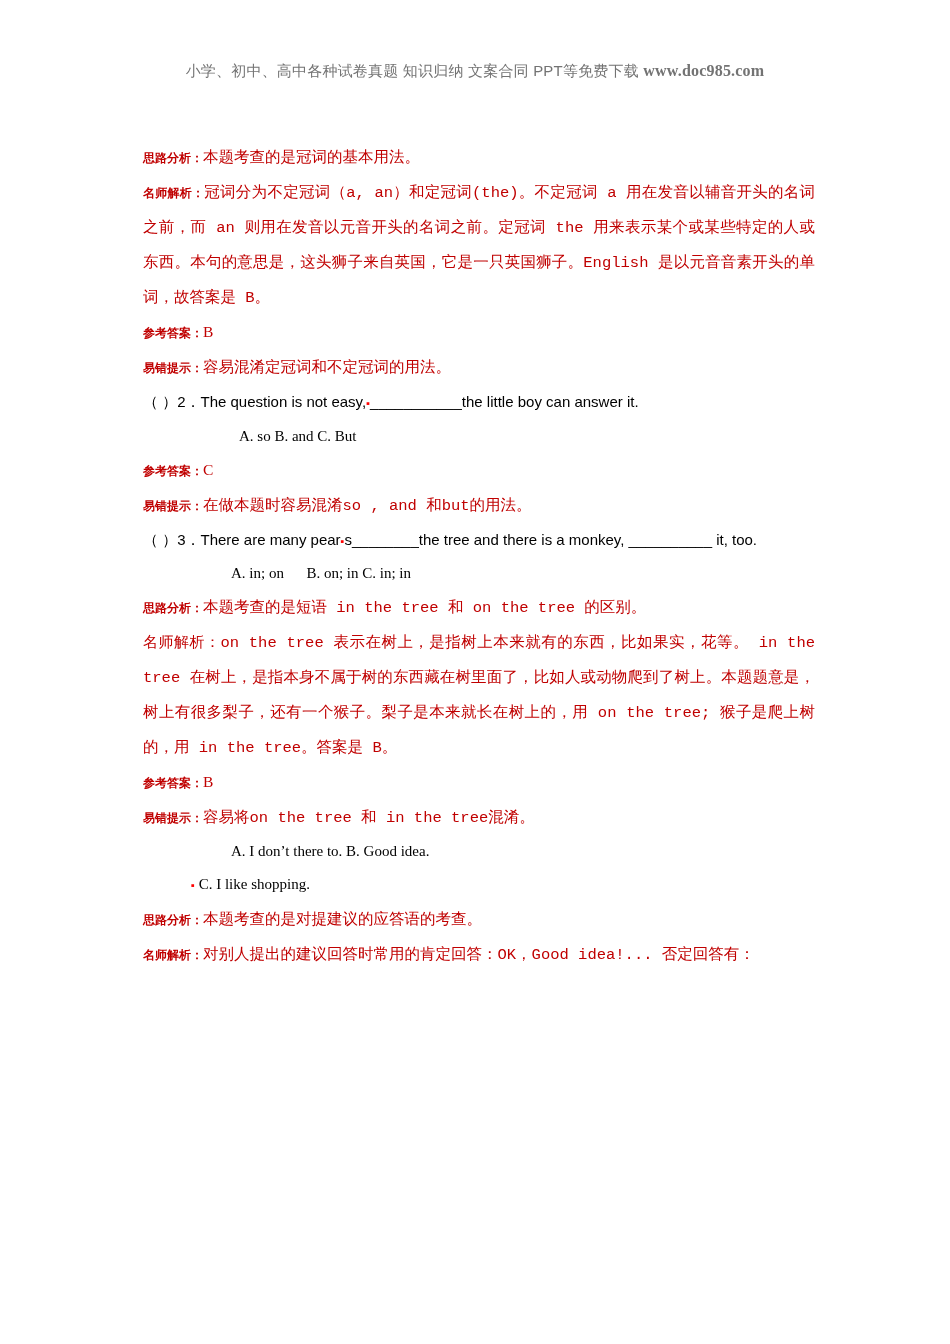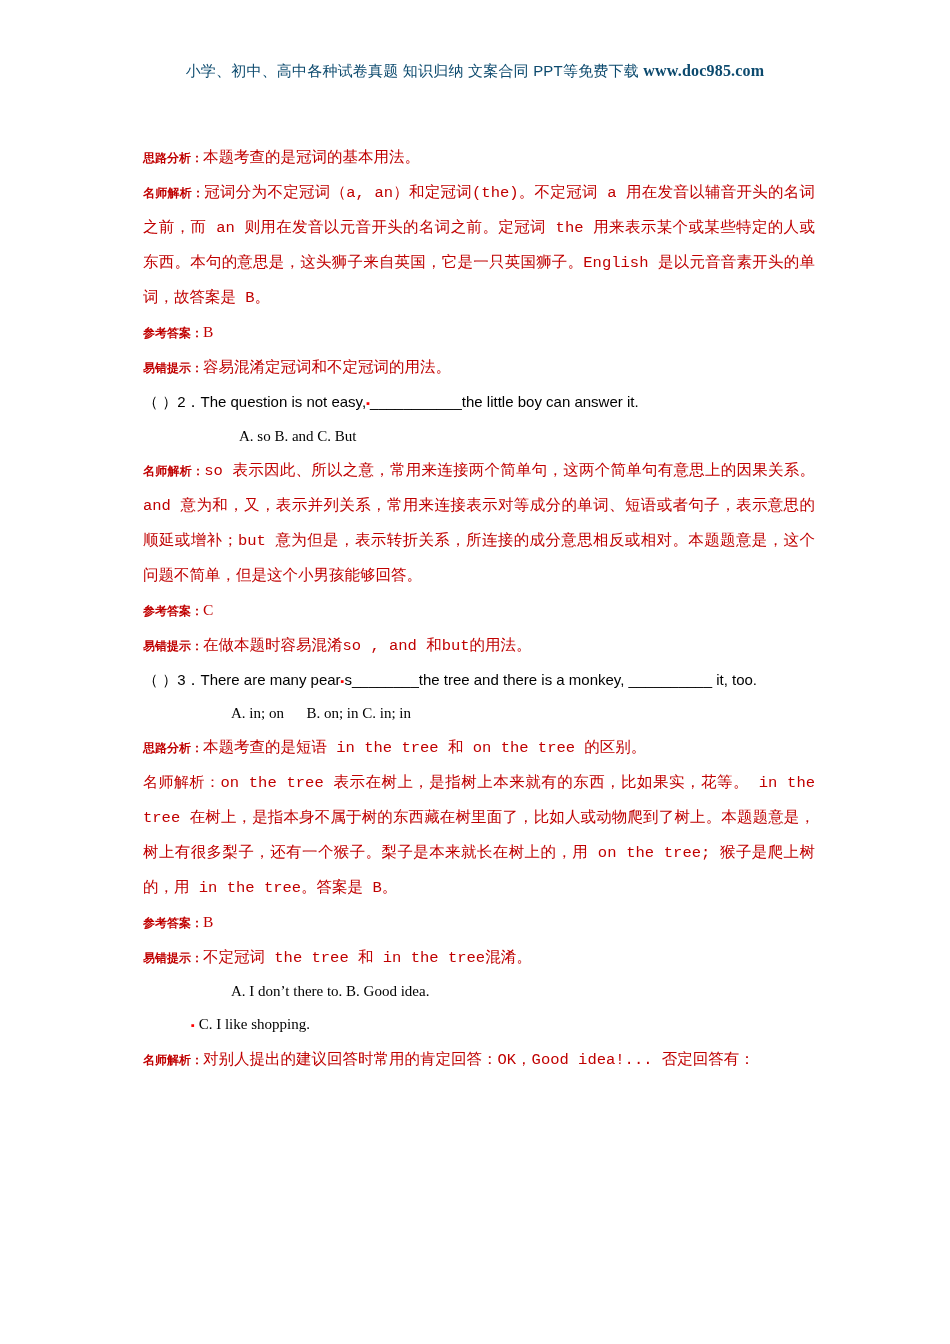--- a/index.html
+++ b/index.html
@@ -22,21 +22,21 @@
     padding: 0;
   }
   .header-ad {
     position: absolute;
     top: 62px;
     left: 0;
     width: 950px;
     text-align: center;
     font-family: "Liberation Sans", sans-serif;
     font-size: 15px;
-    color: #0c4a6e;
+    color: #737373;
     letter-spacing: 0.2px;
     white-space: nowrap;
   }
   .header-ad .url {
     font-family: "Liberation Serif", serif;
     font-weight: bold;
     font-size: 16px;
   }
   .content {
     position: absolute;
@@ -126,23 +126,20 @@
       <span class="lbl">参考答案：</span><span class="answer-val">B</span>
     </p>
     <p class="line">
       <span class="lbl">易错提示：</span><span class="body-red">容易混淆定冠词和不定冠词的用法。</span>
     </p>
 
     <p class="q-line">
       <span>（  ）2．</span><span>The question is not easy,</span><span class="reddot">▪</span><span>___________the little boy can answer it.</span>
     </p>
     <p class="opts">A. so    B. and   C. But</p>
-    <p class="line justify">
-      <span class="lbl">名师解析：</span><span class="body-red">so 表示因此、所以之意，常用来连接两个简单句，这两个简单句有意思上的因果关系。and 意为和，又，表示并列关系，常用来连接表示对等成分的单词、短语或者句子，表示意思的顺延或增补；but 意为但是，表示转折关系，所连接的成分意思相反或相对。本题题意是，这个问题不简单，但是这个小男孩能够回答。</span>
-    </p>
     <p class="line">
       <span class="lbl">参考答案：</span><span class="answer-val">C</span>
     </p>
     <p class="line">
       <span class="lbl">易错提示：</span><span class="body-red">在做本题时容易混淆so , and 和but的用法。</span>
     </p>
 
     <p class="q-line">
       <span>（  ）3．</span><span>There are many pear</span><span class="reddot">▪</span><span>s________the tree and there is a monkey, __________ it, too.</span>
     </p>
@@ -152,25 +149,28 @@
     <p class="line">
       <span class="lbl">思路分析：</span><span class="body-red">本题考查的是短语 in the tree 和 on the tree 的区别。</span>
     </p>
     <p class="line justify">
       <span class="lbl-normal">名师解析：</span><span class="body-red">on the tree 表示在树上，是指树上本来就有的东西，比如果实，花等。 in the tree 在树上，是指本身不属于树的东西藏在树里面了，比如人或动物爬到了树上。本题题意是， 树上有很多梨子，还有一个猴子。梨子是本来就长在树上的，用 on the tree; 猴子是爬上树的，用 in the tree。答案是 B。</span>
     </p>
     <p class="line">
       <span class="lbl">参考答案：</span><span class="answer-val">B</span>
     </p>
     <p class="line">
-      <span class="lbl">易错提示：</span><span class="body-red">不定冠词 the tree 和 in the tree混淆。</span>
+      <span class="lbl">易错提示：</span><span class="body-red">容易将on the tree 和 in the tree混淆。</span>
     </p>
 
     <p class="opts indent-sm">A. I don’t there to.     B. Good idea.</p>
     <p class="opts indent-xs">
       <span class="reddot">▪</span> <span>C. I like shopping.</span>
+    </p>
+    <p class="line">
+      <span class="lbl">思路分析：</span><span class="body-red">本题考查的是对提建议的应答语的考查。</span>
     </p>
     <p class="line justify">
       <span class="lbl">名师解析：</span><span class="body-red">对别人提出的建议回答时常用的肯定回答：OK，Good idea!... 否定回答有：</span>
     </p>
 
   </div>
 </div>
 
 </body></html>

